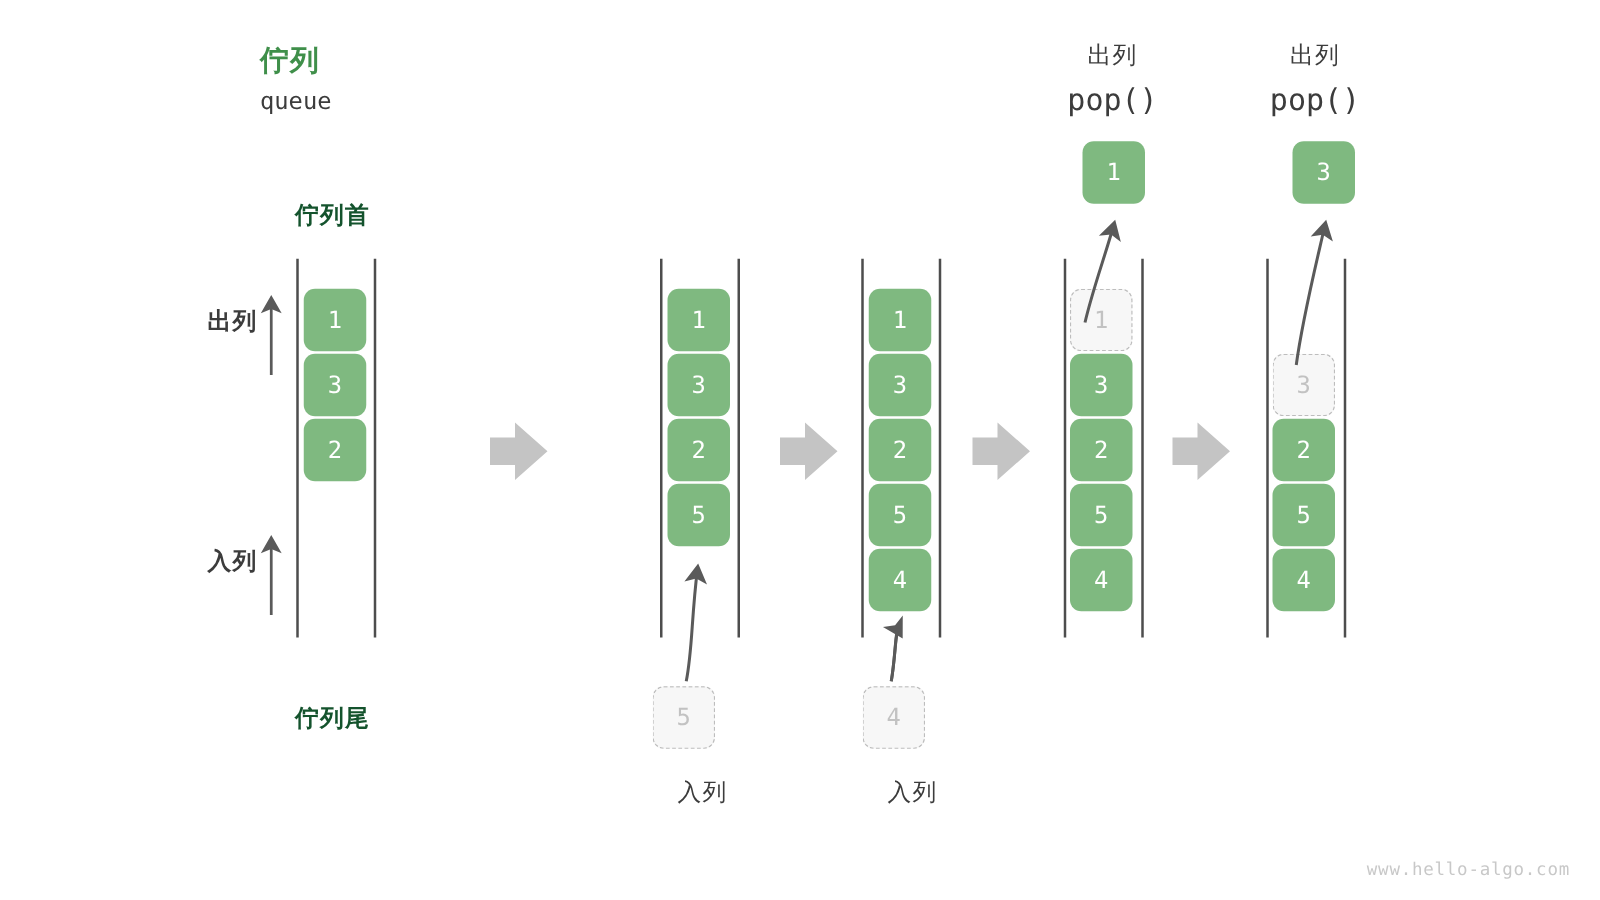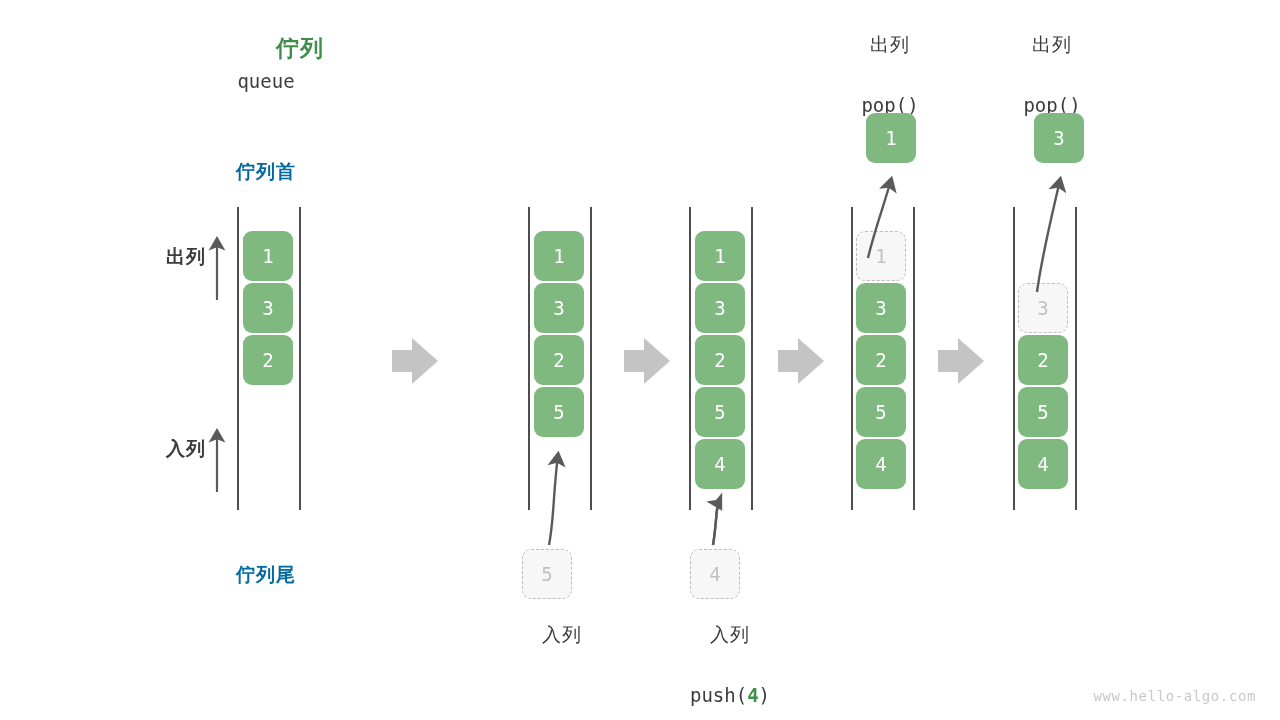--- a/index.html
+++ b/index.html
@@ -19,41 +19,40 @@
   .stage {
     position: absolute;
     left: 0; top: 0;
     width: 1280px;
     height: 720px;
   }
 
   
   .title-cn {
     position: absolute;
-    text-align: right;
+    text-align: left;
     font-size: 23px;
     font-weight: bold;
     color: #3f8f4a;
     letter-spacing: 1px;
   }
   .title-en {
     position: absolute;
+    font-size: 19px;
+    font-family: "DejaVu Sans Mono", "Liberation Mono", monospace;
+    color: #3c3c3c;
+  }
+
+  
+  .cap-bold {
+    position: absolute;
     text-align: center;
     font-size: 19px;
-    font-family: "DejaVu Sans Mono", "Liberation Mono", monospace;
-    color: #3c3c3c;
-  }
-
-  
-  .cap-bold {
-    position: absolute;
-    text-align: center;
-    font-size: 19px;
-    font-weight: bold;
-    color: #0369a1;
+    font-weight: bold;
+    color: #14532d;
     letter-spacing: 1px;
   }
 
   
   .side-label {
     position: absolute;
     text-align: right;
     font-size: 19px;
     font-weight: bold;
     color: #3c3c3c;
@@ -95,25 +94,24 @@
     line-height: 1.62;
   }
   .op-caption .cn {
     display: block;
     font-size: 19px;
     color: #3c3c3c;
     letter-spacing: 1px;
   }
   .op-caption .code {
     display: block;
-    font-size: 19px;
+    font-size: 24px;
     font-family: "DejaVu Sans Mono", "Liberation Mono", monospace;
     color: #3c3c3c;
     white-space: pre;
-    margin-top: 29px;
   }
   .op-caption .code .val {
     color: #3f8f4a;
     font-weight: bold;
   }
 
   
   .overlay {
     position: absolute;
     left: 0; top: 0;
@@ -174,21 +172,20 @@
   <div class="box" style="left:695px; top:231px;">1</div>
   <div class="box" style="left:695px; top:283px;">3</div>
   <div class="box" style="left:695px; top:335px;">2</div>
   <div class="box" style="left:695px; top:387px;">5</div>
   <div class="box" style="left:695px; top:439px;">4</div>
 
   <div class="box ghost" style="left:690px; top:549px;">4</div>
 
   <div class="op-caption" style="left:645px; top:620px; width:170px;">
     <span class="cn">入列</span>
-    <span class="code"><span>push(</span><span class="val">4</span><span>)</span></span>
   </div>
 
   <div class="op-caption" style="left:805px; top:30px; width:170px;">
     <span class="cn">出列</span>
     <span class="code">pop()</span>
   </div>
 
   <div class="box" style="left:866px; top:113px;">1</div>
 
   <div class="rail" style="left:851px; top:207px; height:303px;"></div>

